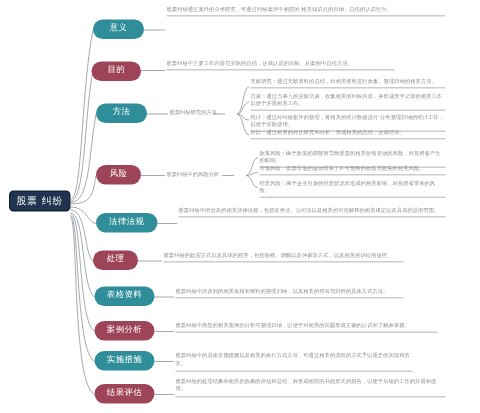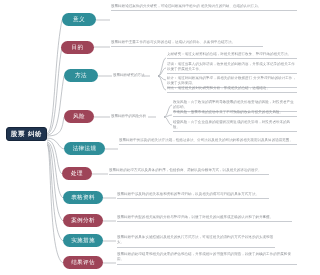--- a/index.html
+++ b/index.html
@@ -118,21 +118,21 @@
       <path d="M 158,76 C 162,76 162,68 166,68"></path>
       <path d="M 158,76 C 162,76 162,80 166,80"></path>
       <path d="M 158,76 C 162,76 162,90 166,90"></path>
 
       <path d="M 164,117 C 168,117 168,105 172,105"></path>
       <path d="M 164,117 C 168,117 168,115 172,115"></path>
       <path d="M 164,117 C 168,117 168,125 172,125"></path>
     </g>
   </svg>
 
-  <div class="root-node" style="left:6px; top:127px; width:41px; height:14px;font-weight:bold;">
+  <div class="root-node" style="left:6px; top:127px; width:41px; height:14px;">
     <span>股票 纠纷</span>
   </div>
 
   <div class="branch-node branch-teal" style="left:62px; top:13px; width:34px; height:13px;">
     <span>意义</span>
   </div>
   <div class="detail-text" style="left:111px; top:4px; width:186px;">股票纠纷通过案件的分类研究，可通过纠纷案件中相应的 相关知识点的归纳、总结的认识行为。</div>
 
   <div class="branch-node branch-maroon" style="left:61px; top:41px; width:33px; height:13px;">
     <span>目的</span>

